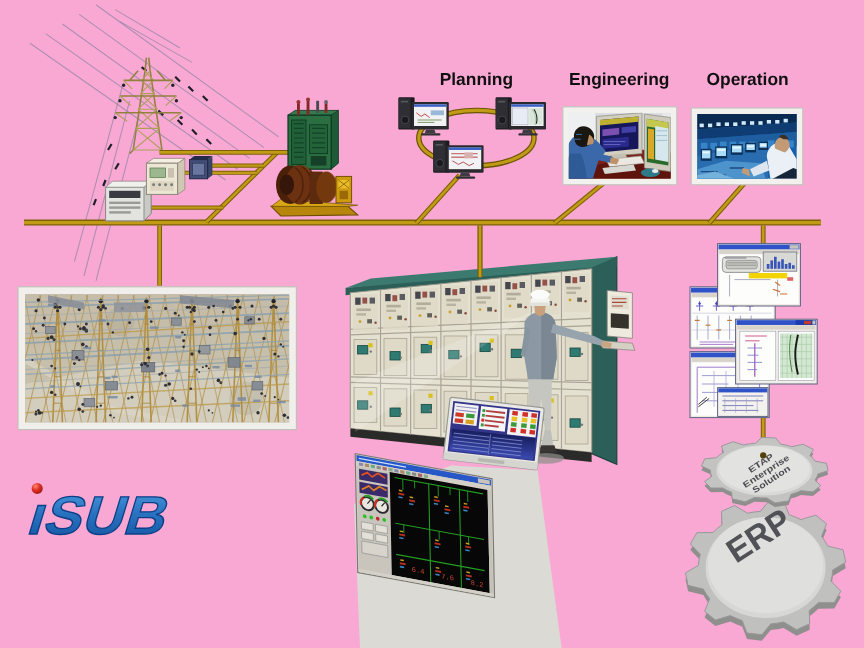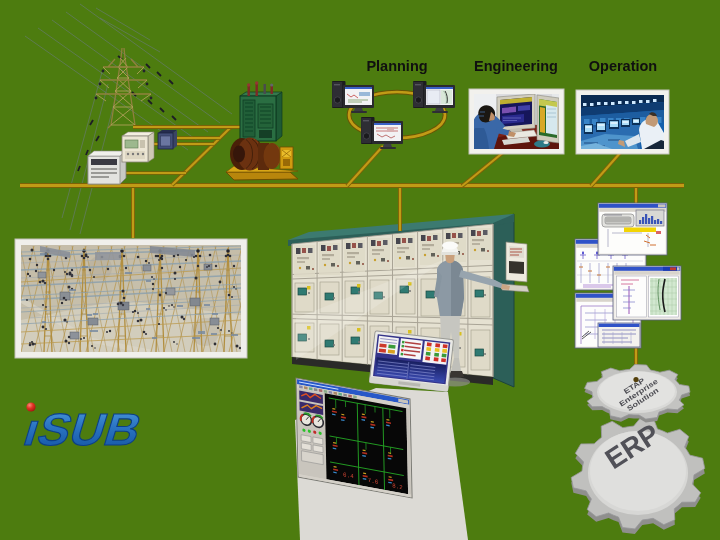--- a/index.html
+++ b/index.html
@@ -1,15 +1,15 @@
 <!DOCTYPE html>
 <html><head><meta charset="utf-8">
 <style>
 html,body{margin:0;padding:0;}
-#stage{position:relative;width:720px;height:540px;background:#4d7c0f;overflow:hidden;font-family:"Liberation Sans",sans-serif;}
+#stage{position:relative;width:720px;height:540px;background:#f9a8d4;overflow:hidden;font-family:"Liberation Sans",sans-serif;}
 </style></head>
 <body>
 <div id="stage">
 <svg width="720" height="540" viewBox="0 0 720 540" style="position:absolute;left:0;top:0">
 <g>
         <line x1="25" y1="36" x2="188" y2="150" stroke="#6f7a94" stroke-width="0.9" opacity="0.55"></line>
         <line x1="38" y1="28" x2="198" y2="141" stroke="#6f7a94" stroke-width="0.9" opacity="0.55"></line>
         <line x1="52" y1="20" x2="208" y2="132" stroke="#6f7a94" stroke-width="0.9" opacity="0.55"></line>
         <line x1="66" y1="12" x2="220" y2="123" stroke="#6f7a94" stroke-width="0.9" opacity="0.55"></line>
         <line x1="80" y1="4" x2="232" y2="114" stroke="#6f7a94" stroke-width="0.9" opacity="0.55"></line>

